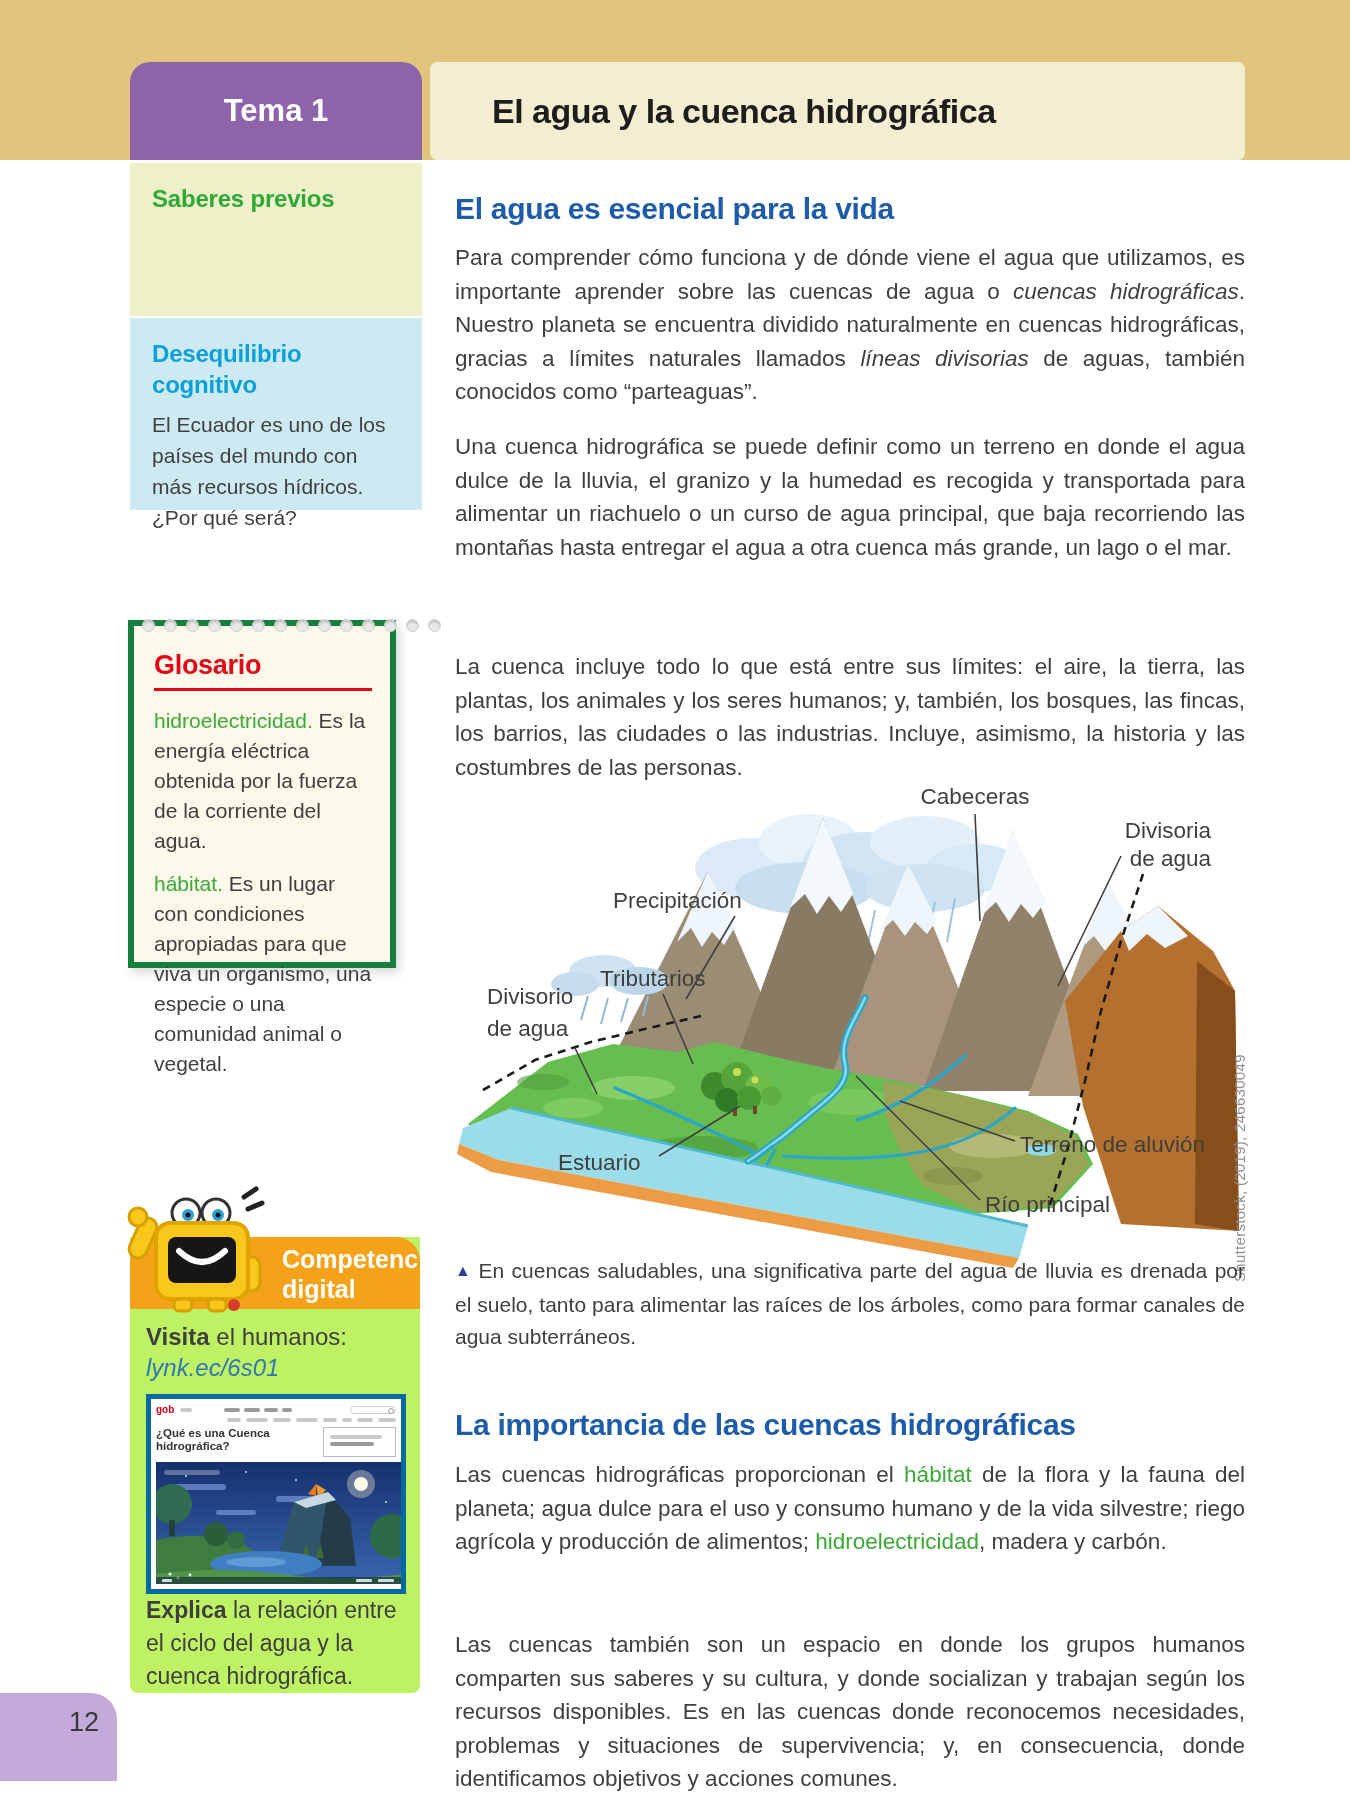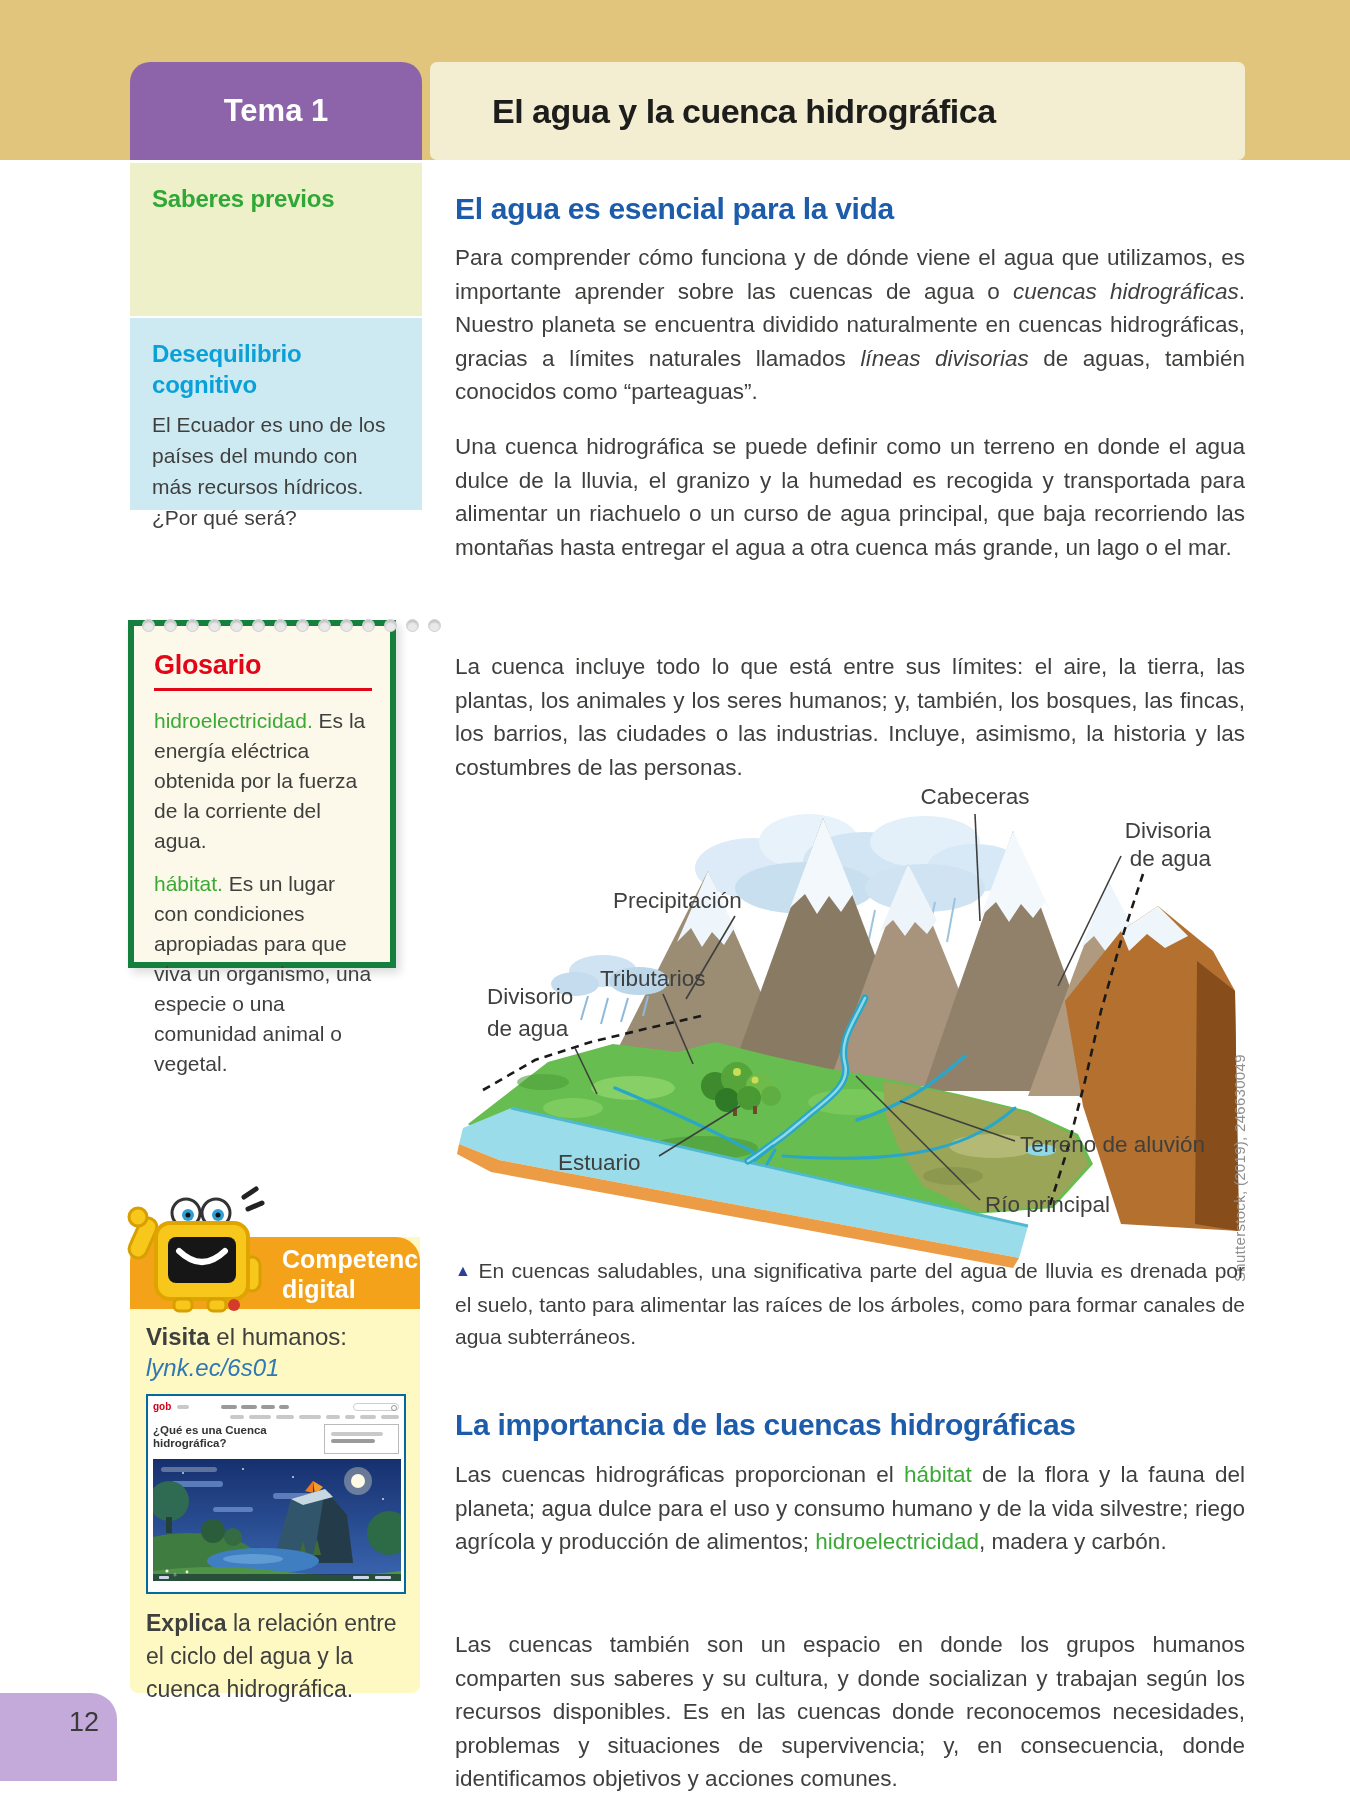--- a/index.html
+++ b/index.html
@@ -27,39 +27,39 @@
             box-shadow:4px 5px 9px rgba(0,0,0,.14);padding:24px 18px 0 20px}
   .holes{position:absolute;top:-7px;left:8px;display:flex;gap:9px}
   .hole{width:13px;height:13px;border-radius:50%;background:#e9e9e9;border:1px solid #cfcfcf;
         box-shadow:inset 0 2px 2px rgba(0,0,0,.18)}
   .glosario h3{color:#e30617;font-size:27px;letter-spacing:-0.3px}
   .glos-rule{border:none;border-top:3px solid #e30617;margin:7px 0 15px}
   .glos-entry{font-size:21px;line-height:30px;margin-bottom:13px}
   .glos-term{color:#3aaa35}
 
   
-  .comp{left:130px;top:1237px;width:290px;height:456px;background:#fef9c3;border-radius:0 0 8px 8px}
+  .comp{left:130px;top:1237px;width:290px;height:456px;background:#bef264;border-radius:0 0 8px 8px}
   .comp-head{position:absolute;left:0;top:0;width:290px;height:72px;background:#f5a21b;border-radius:24px 24px 0 0;
              color:#fff;font-weight:bold;font-size:25px;line-height:30px;padding:7px 0 0 152px}
   .robot{position:absolute;left:-14px;top:-58px;width:172px;height:152px}
   .comp-body{position:absolute;left:0;top:72px;width:290px;padding:12px 14px 0 16px}
   .visita{font-size:24px;line-height:31px}
   .comp-link{font-size:24px;font-style:italic;color:#2f77b5;line-height:32px;display:inline-block;text-decoration:none}
-  .shot{margin-top:10px;background:#fff;border:2px solid #0369a1;width:260px;height:200px;padding:5px 5px 0;overflow:hidden}
+  .shot{margin-top:10px;background:#fff;border:5px solid #0369a1;width:260px;height:200px;padding:5px 5px 0;overflow:hidden}
   .shot-row{display:flex;align-items:center;gap:4px;margin-bottom:3px}
   .shot-logo{color:#d0021b;font-weight:bold;font-size:10px;margin-right:2px}
   .sbar{display:inline-block;height:4px;background:#c9c9c9;border-radius:2px}
   .sbar.dk{background:#9a9a9a}
   .search-pill{margin-left:auto;width:46px;height:8px;border:1px solid #cfcfcf;border-radius:4px;position:relative}
   .search-pill:after{content:"";position:absolute;right:1px;top:1px;width:4px;height:4px;border:1px solid #9a9a9a;border-radius:50%}
   .shot-nav{display:flex;gap:5px;justify-content:flex-end;margin:2px 0 5px}
   .shot-headrow{display:flex;align-items:flex-start;gap:22px}
   .shot-heading{font-size:11.5px;font-weight:bold;color:#333;width:158px;line-height:13px}
   .shot-box{border:1px solid #bbb;width:78px;height:30px;padding:7px 6px 0;display:flex;flex-direction:column;gap:3px}
-  .explica{font-size:23px;line-height:33px;margin-top:13px}
+  .explica{font-size:23px;line-height:33px;}
   .rt-b{font-weight:bold}
   .rt-i{font-style:italic}
   .rt-g{color:#3aaa35}
 
   
   .main-h{left:455px;width:790px;font-size:30px;font-weight:bold;color:#1d5caa;letter-spacing:-0.3px}
   .para{left:455px;width:790px;font-size:22.5px;line-height:33.5px;text-align:justify}
   .caption{left:455px;top:1255px;width:790px;font-size:21px;line-height:32px;text-align:justify}
   .cap-tri{color:#2c3e94;font-size:16px;margin-right:6px;position:relative;top:-2px}
   .credit{left:1231px;top:992px;height:290px;writing-mode:vertical-rl;transform:rotate(180deg);

